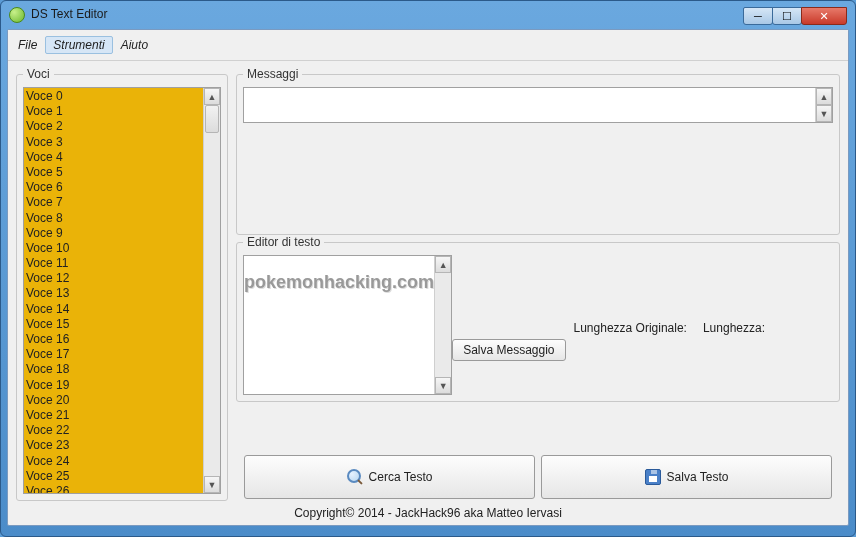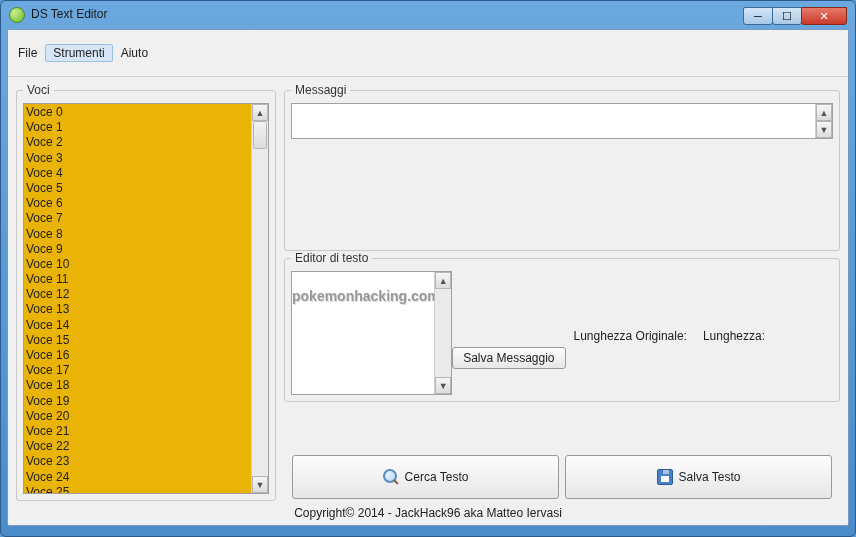--- a/index.html
+++ b/index.html
@@ -59,21 +59,22 @@
     border: 1px solid #7a9ac0;
     border-radius: 2px;
     height: calc(100% - 26px);
     display: flex;
     flex-direction: column;
   }
   .menubar {
     display: flex;
     background: #f0f0f0;
     border-bottom: 1px solid #d0d0d0;
-    padding: 14px 2px;
+    padding: 6px 2px;
+    font-style: italic;
   }
   .menuitem {
     padding: 2px 8px;
     color: #222;
   }
   .menuitem.active {
     background: #d6e6f6;
     border: 1px solid #9ac0e0;
     border-radius: 2px;
     padding: 1px 7px;
@@ -92,21 +93,21 @@
     padding: 6px 6px 6px 6px;
     background: #f0f0f0;
     min-width: 0;
   }
   fieldset.group > legend {
     padding: 0 4px;
     color: #333;
     font-size: 12px;
   }
   .left-col {
-    width: 260px;
+    width: 212px;
     display: flex;
     flex-direction: column;
     min-height: 0;
     justify-content: flex-end;
   }
   .left-col fieldset { flex: 1; display: flex; min-height: 0;}
   .listbox-wrap {
     flex: 1;
     background: #eab308;
     border: 1px solid #a0a0a0;
@@ -154,21 +155,21 @@
   .messages-box {
     flex:1; background:#fff; border:1px solid #a0a0a0; display:flex;
   }
   .messages-box .inner { flex:1; }
   .editor-group { flex:1; display:flex; flex-direction:row; min-height:0;}
   .editor-box {
     flex:1; background:#fff; border:1px solid #a0a0a0; display:flex; position:relative; min-height:0;
   }
   .editor-box .watermark {
     position:absolute; left:0; right:17px; top:16px;
-    text-align:right; color:#999; font-size:14px; font-weight:bold;
+    text-align:left; color:#999; font-size:18px; font-weight:bold;
     text-shadow: 1px 1px 0 #ddd;
     pointer-events:none;
   }
   .editor-box .inner { flex:1; }
   .editor-bottom {
     display:flex; align-items:center; gap:8px; padding-top:6px;
   }
   .btn {
     background: linear-gradient(#fdfdfd,#e6e6e6);
     border: 1px solid #9a9a9a;

